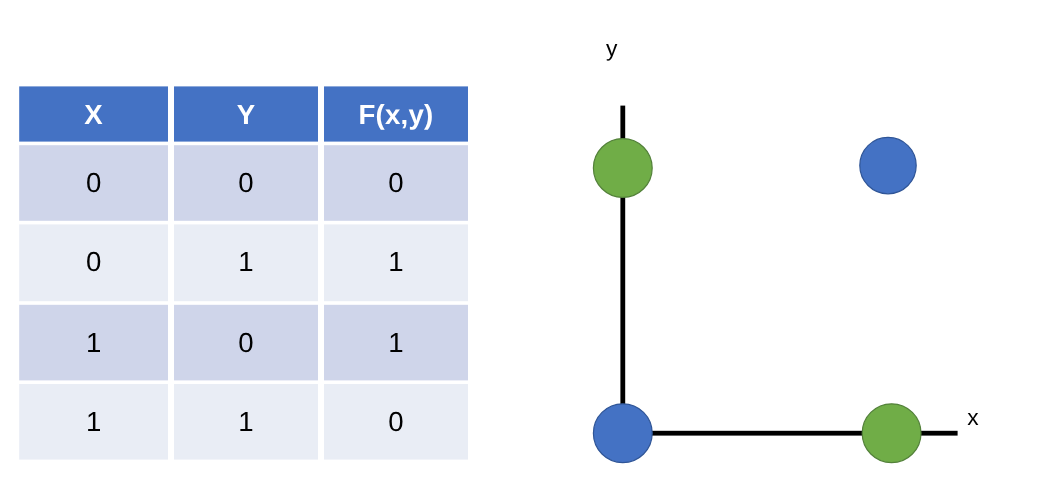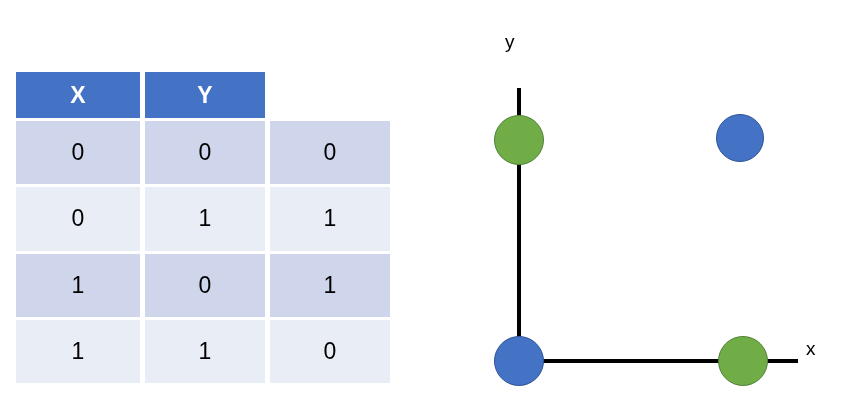--- a/index.html
+++ b/index.html
@@ -111,20 +111,21 @@
   #label-x { left: 356px; top: 338px; }
 </style>
 </head>
 <body>
 
 <div id="truth-table">
 
   <div class="tt-row header-row">
     <div class="tt-cell c0">X</div>
     <div class="tt-cell c1">Y</div>
+    <div class="tt-cell c2">F(x,y)</div>
   </div>
 
   <div class="tt-row body-row stripe-dark">
     <div class="tt-cell c0">0</div>
     <div class="tt-cell c1">0</div>
     <div class="tt-cell c2">0</div>
   </div>
 
   <div class="tt-row body-row stripe-light">
     <div class="tt-cell c0">0</div>

